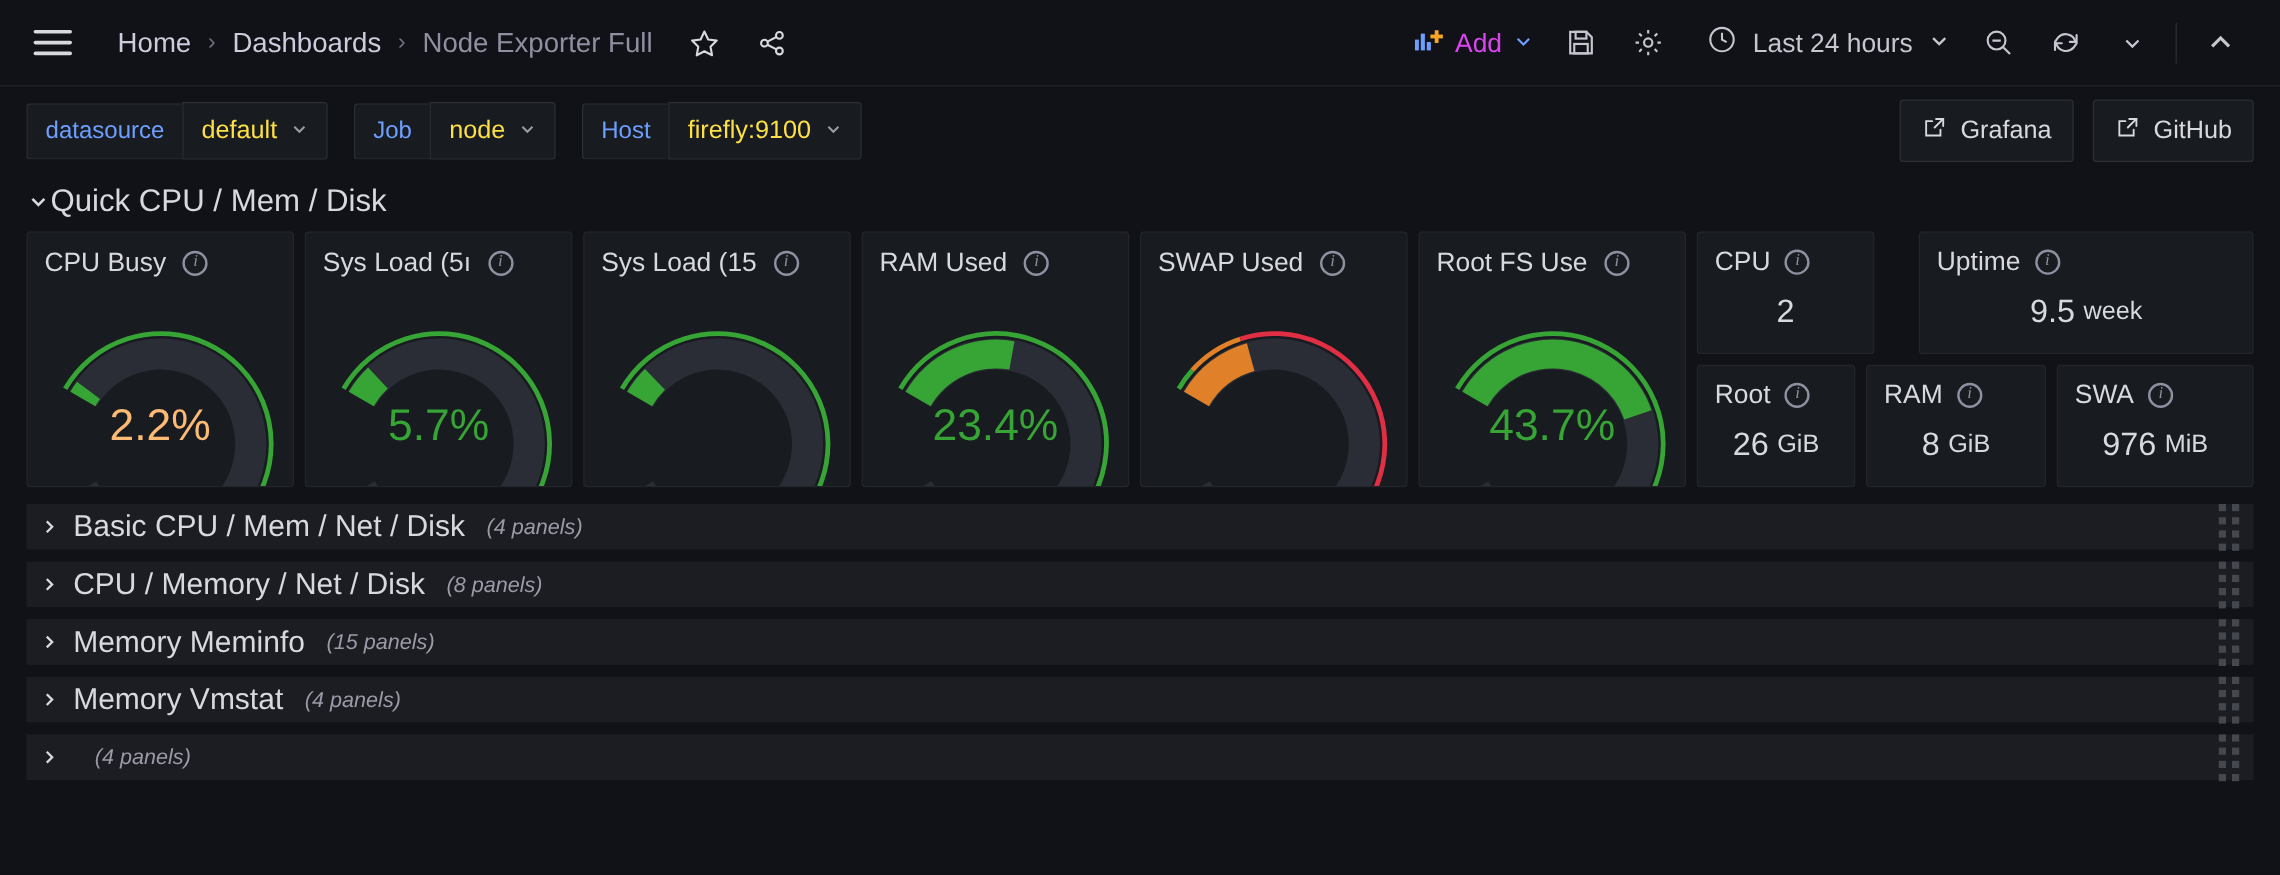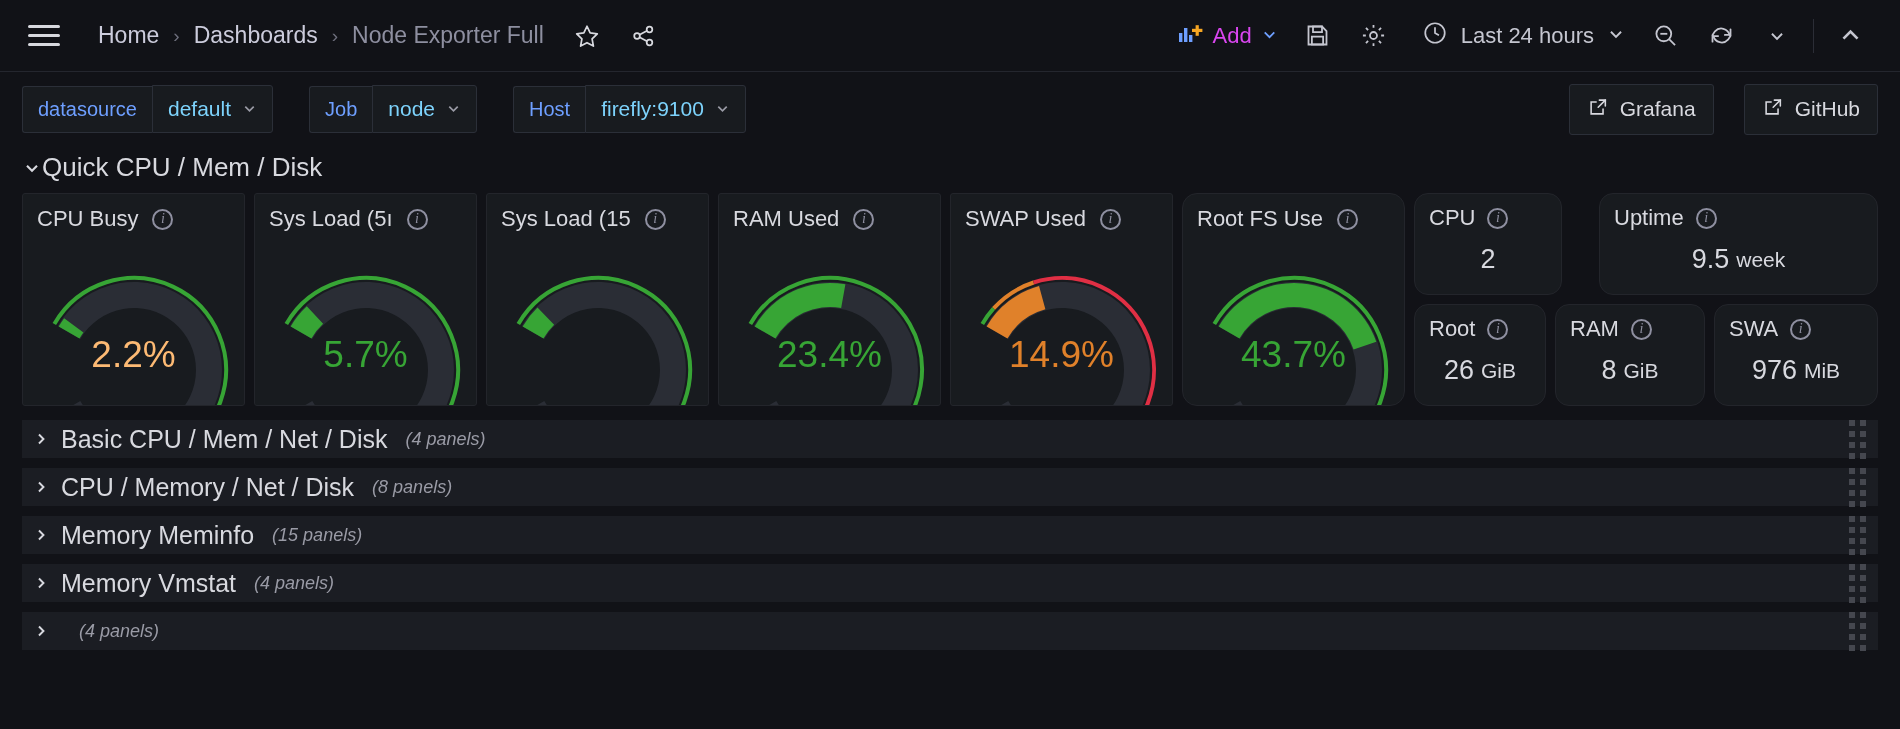--- a/index.html
+++ b/index.html
@@ -47,33 +47,33 @@
     padding:8px 12px; font-size:22px; color:#c5c6d0; cursor:pointer;
     margin-left: 8px;
   }
   .nav-divider { width:1px; height:34px; background:#2b2d36; margin:0 8px; }
 
   
   .varbar {
     height: 74px;
     display:flex; align-items:center;
     padding: 0 22px 0 22px;
-    gap: 14px;
+    gap: 0;
   }
   .var-group { display:flex; align-items:center; margin-right:22px; }
   .var-label {
     background:#181b1f; border:1px solid #2b2f38; border-right:none;
     border-radius:3px 0 0 3px;
     padding: 11px 15px; font-size:20px; color:#6e9fff;
     white-space:nowrap;
   }
   .var-value {
     background:#181b1f; border:1px solid #2b2f38;
     border-radius:0 3px 3px 0;
-    padding: 11px 15px; font-size:21px; color:#7dd3fc;
+    padding: 11px 15px; font-size:21px; color:#fde047;
     display:flex; align-items:center; gap:11px; cursor:pointer;
     white-space:nowrap;
   }
   .varbar-spacer { flex:1; }
   .link-btn {
     display:flex; align-items:center; gap:11px;
     background:#181b1f; border:1px solid #2b2f38; border-radius:3px;
     padding: 11px 17px; font-size:21px; color:#d8d9df; cursor:pointer;
     margin-left: 16px;
   }
@@ -114,21 +114,21 @@
   }
   .gauge-val {
     position:absolute; width:100%; text-align:center;
     font-size:37px; font-weight:400;
   }
 
   
   .stat-col { display:flex; flex-direction:column; gap:9px; }
   .stat-row { display:flex; gap:9px; }
   .stat-panel {
-    background:#181b1f; border:1px solid #23252b; border-radius:14px;
+    background:#181b1f; border:1px solid #23252b; border-radius:3px;
     display:flex; flex-direction:column;
   }
   .stat-title {
     display:flex; align-items:center; gap:12px;
     padding: 11px 0 0 14px;
     font-size:22px; color:#d8d9df; font-weight:500; white-space:nowrap;
   }
   .stat-value {
     flex:1; display:flex; align-items:center; justify-content:center;
     font-size:27px; color:#d8d9df; padding-bottom:6px;
@@ -446,24 +446,23 @@
               <path d="M27.33,90.00 A92,92 0 0 1 38.63,74.44" fill="none" stroke-width="4" stroke-linecap="butt"></path>
             </g>
             <g stroke="#e0812a">
               <path d="M38.63,74.44 A92,92 0 0 1 78.57,48.50" fill="none" stroke-width="4" stroke-linecap="butt"></path>
             </g>
             <g stroke="#e02f44">
               <path d="M78.57,48.50 A92,92 0 1 1 27.33,182.00" fill="none" stroke-width="4" stroke-linecap="butt"></path>
             </g>
             <path d="M31.66,92.50 A87,87 0 0 1 84.04,52.08 L90.38,75.23 A63,63 0 0 0 52.44,104.50 Z" fill="#e0812a"></path>
           </svg>
-          <div class="gauge-val" style="top:100px;color:#e0812a;">14.9%</div>
-        </div>
-      </div>
-      <div class="panel" style="flex: 1 1 0%; border-radius: 15px;">
+        </div>
+      </div>
+      <div class="panel" style="flex: 1 1 0%;">
         <div class="panel-title">
           <span>Root FS Use</span>
           <span class="info-i">i</span>
         </div>
         <div class="gauge-wrap">
           <svg width="214" height="173" viewBox="0 0 214 173">
             <path d="M30.79,92.00 A88,88 0 1 1 30.79,180.00 L53.31,167.00 A62,62 0 1 0 53.31,105.00 Z" fill="#2a2d35"></path>
             <g stroke="#37a535">
               <path d="M27.33,90.00 A92,92 0 1 1 83.19,224.87" fill="none" stroke-width="4" stroke-linecap="butt"></path>
             </g>

